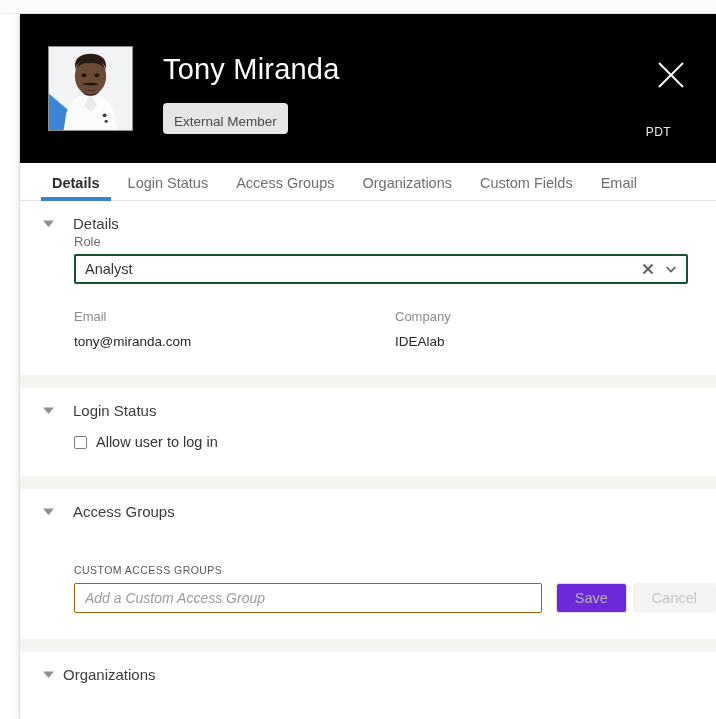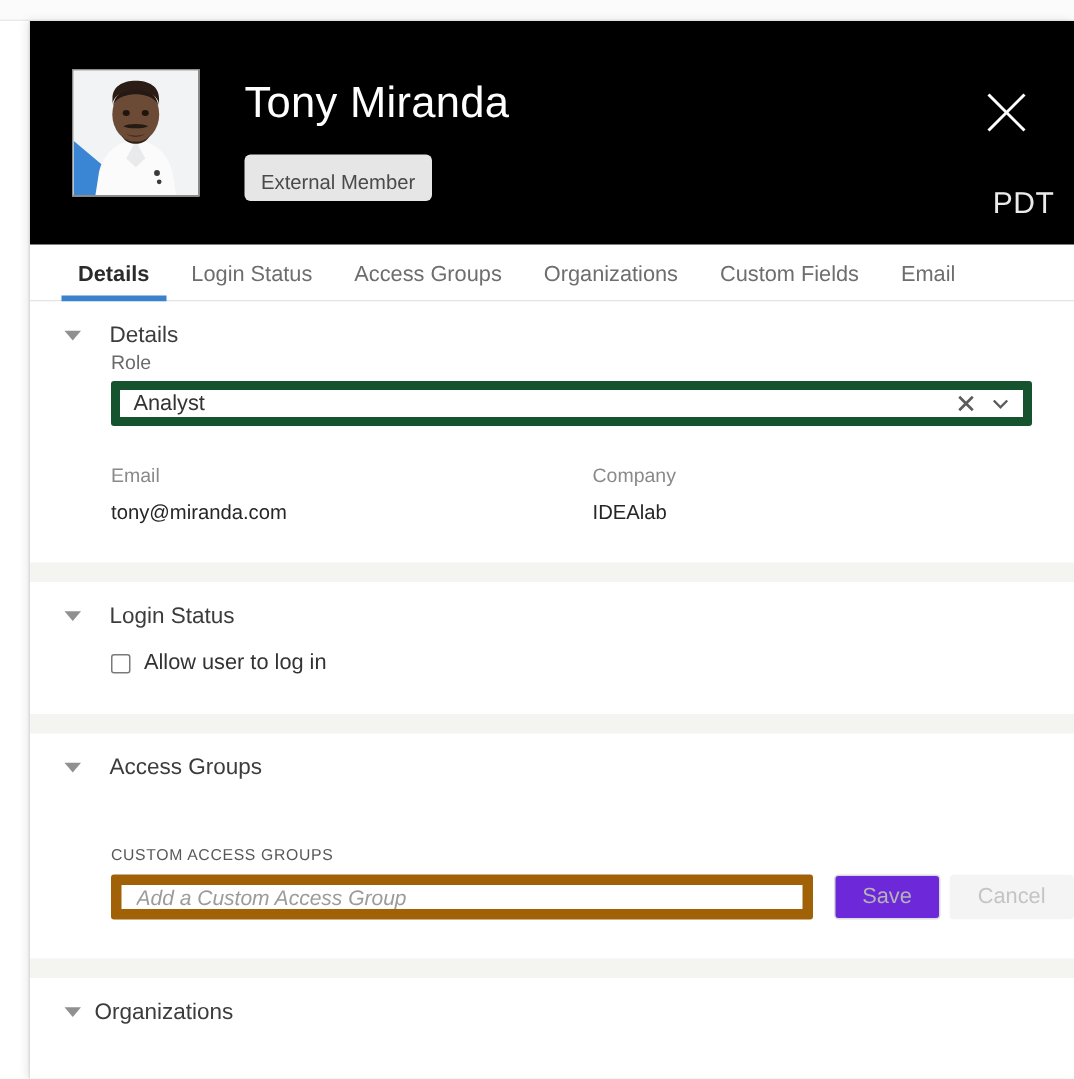--- a/index.html
+++ b/index.html
@@ -94,24 +94,24 @@
     top: 44px;
     right: 28px;
     width: 34px;
     height: 34px;
     cursor: pointer;
   }
   .close-btn svg { display: block; width: 100%; height: 100%; }
 
   .tz-label {
     position: absolute;
-    right: 13px;
+    right: 45px;
     top: 111px;
     color: #ebebeb;
-    font-size: 20px;
+    font-size: 12px;
     letter-spacing: .4px;
   }
 
   
   .tabs {
     display: flex;
     align-items: flex-end;
     height: 38px;
     padding-left: 18px;
     background: #ffffff;
@@ -168,21 +168,21 @@
   .field-label {
     font-size: 13px;
     color: #6b6b6b;
     margin: 2px 0 5px 54px;
   }
 
   .select-row { padding: 0 28px 0 54px; }
   .select-box {
     position: relative;
     height: 30px;
-    border: 6px solid #14532d;
+    border: 2px solid #14532d;
     background: #ffffff;
     border-radius: 2px;
     display: flex;
     align-items: center;
     padding: 0 60px 0 9px;
     cursor: pointer;
   }
   .select-value {
     font-size: 14.5px;
     color: #333333;
@@ -243,21 +243,21 @@
     margin: 44px 0 7px 54px;
   }
   .cag-row {
     display: flex;
     align-items: center;
     padding-left: 54px;
   }
   .cag-input {
     width: 468px;
     height: 30px;
-    border: 7px solid #a16207;
+    border: 1px solid #a16207;
     border-radius: 2px;
     background: #fff;
     font-family: "Liberation Sans", sans-serif;
     font-size: 14px;
     font-style: italic;
     color: #9b9b9b;
     padding: 0 10px;
     outline: none;
   }
   .cag-input::placeholder { color: #9b9b9b; font-style: italic; }

